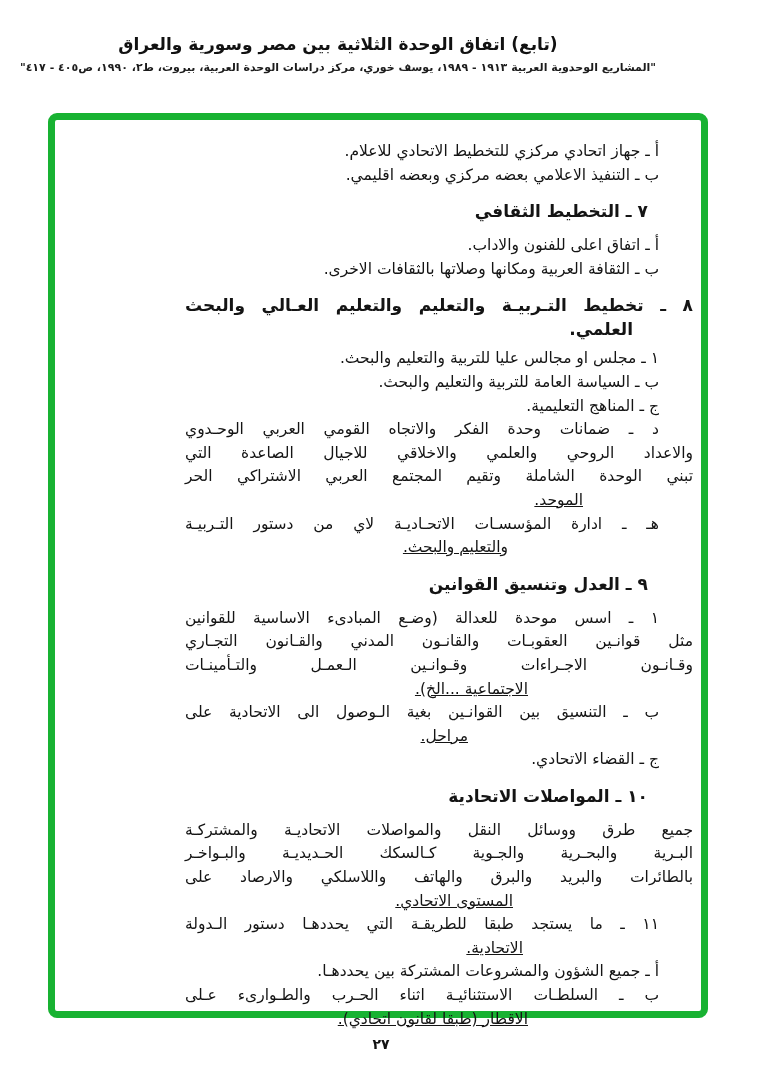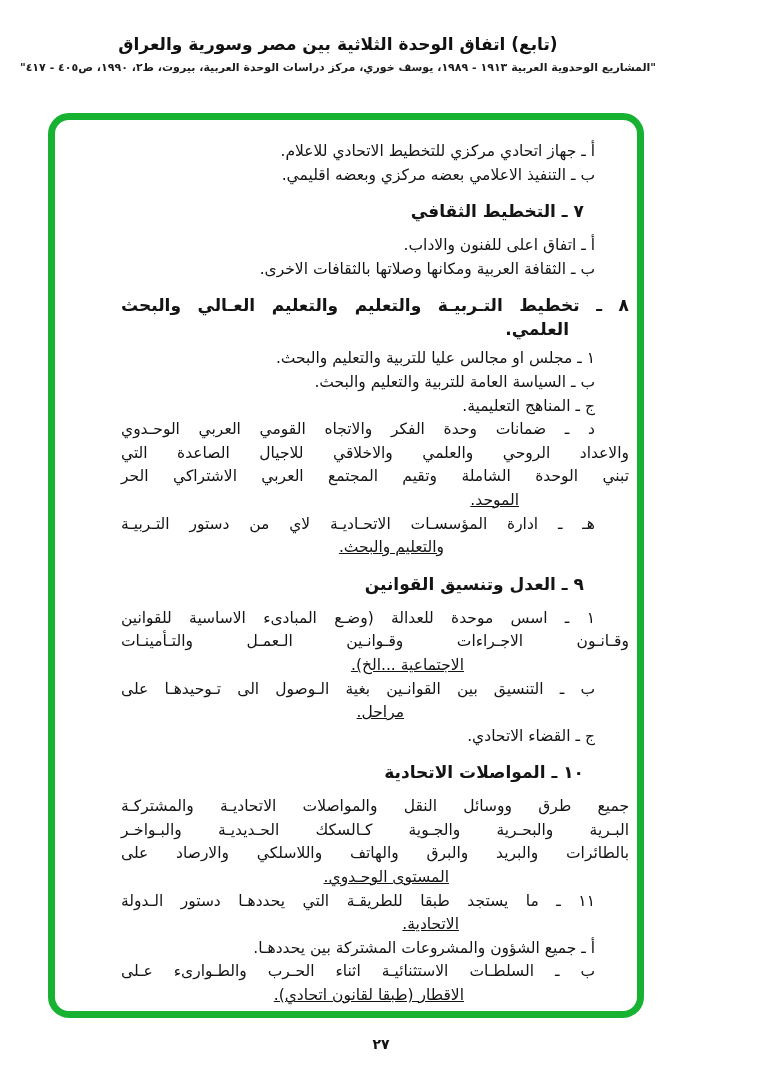--- a/index.html
+++ b/index.html
@@ -13,22 +13,22 @@
   
   .hdr{position:absolute;top:34px;left:0;width:676px;text-align:center;}
   .hdr-title{
     font-size:17px;font-weight:bold;letter-spacing:0.2px;
   }
   .hdr-source{
     margin-top:7px;font-size:11px;font-weight:bold;color:#1c1c1c;
   }
   
   .greenbox{
-    position:absolute;left:48px;top:113px;width:596px;height:905px;
-    box-sizing:border-box;border:7px solid #18b232;border-radius:21px;
+    position:absolute;left:48px;top:113px;width:660px;height:905px;
+    box-sizing:border-box;border:7px solid #18b232;border-radius:9px;
     padding:20px 8px 0 132px;
   }
   .column{
     width:508px;font-size:15.5px;line-height:23.6px;color:#141414;
   }
   .line{white-space:nowrap;}
   .item{padding-right:34px;text-align:right;}
   .j{
     white-space:normal;text-align:justify;text-align-last:justify;
   }
@@ -71,30 +71,31 @@
     <div class="line item">ب ـ السياسة العامة للتربية والتعليم والبحث.</div>
     <div class="line item">ج ـ المناهج التعليمية.</div>
     <div class="line j item">د ـ ضمانات وحدة الفكر والاتجاه القومي العربي الوحـدوي</div>
     <div class="line j">والاعداد الروحي والعلمي والاخلاقي للاجيال الصاعدة التي</div>
     <div class="line j">تبني الوحدة الشاملة وتقيم المجتمع العربي الاشتراكي الحر</div>
     <div class="line end" style="padding-right:110px;">الموحد.</div>
     <div class="line j item">هـ ـ ادارة المؤسسـات الاتحـاديـة لاي من دستور التـربيـة</div>
     <div class="line end" style="padding-right:185px;">والتعليم والبحث.</div>
     <div class="hc">٩ ـ العدل وتنسيق القوانين</div>
     <div class="line j item">١ ـ اسس موحدة للعدالة (وضـع المبادىء الاساسية للقوانين</div>
+    <div class="line j">مثل قوانـين العقوبـات والقانـون المدني والقـانون التجـاري</div>
     <div class="line j">وقـانـون الاجـراءات وقـوانـين الـعمـل والتـأمينـات</div>
     <div class="line end" style="padding-right:165px;">الاجتماعية ...الخ).</div>
-    <div class="line j item">ب ـ التنسيق بين القوانـين بغية الـوصول الى تـوحيدهـا على</div>
+    <div class="line j item">ب ـ التنسيق بين القوانـين بغية الـوصول الى الاتحادية على</div>
     <div class="line end" style="padding-right:225px;">مراحل.</div>
     <div class="line item">ج ـ القضاء الاتحادي.</div>
     <div class="hc">١٠ ـ المواصلات الاتحادية</div>
     <div class="line j">جميع طرق ووسائل النقل والمواصلات الاتحاديـة والمشتركـة</div>
     <div class="line j">البـرية والبحـرية والجـوية كـالسكك الحـديديـة والبـواخـر</div>
     <div class="line j">بالطائرات والبريد والبرق والهاتف واللاسلكي والارصاد على</div>
-    <div class="line end" style="padding-right:180px;">المستوى الوحـدوي.</div>
+    <div class="line end" style="padding-right:180px;">المستوى الاتحادي.</div>
     <div class="line j item">١١ ـ ما يستجد طبقا للطريقـة التي يحددهـا دستور الـدولة</div>
     <div class="line end" style="padding-right:170px;">الاتحادية.</div>
     <div class="line item">أ ـ جميع الشؤون والمشروعات المشتركة بين يحددهـا.</div>
     <div class="line j item">ب ـ السلطـات الاستثنائيـة اثناء الحـرب والطـوارىء عـلى</div>
     <div class="line end" style="padding-right:165px;">الاقطار (طبقا لقانون اتحادي).</div>
   </div>
 </div>
 
 <div class="pagenum">٢٧</div>
 

